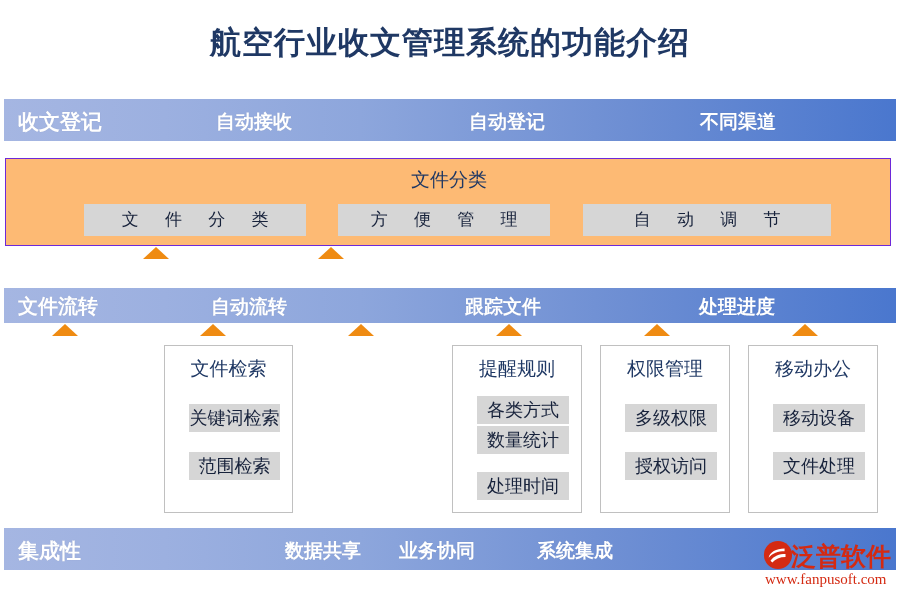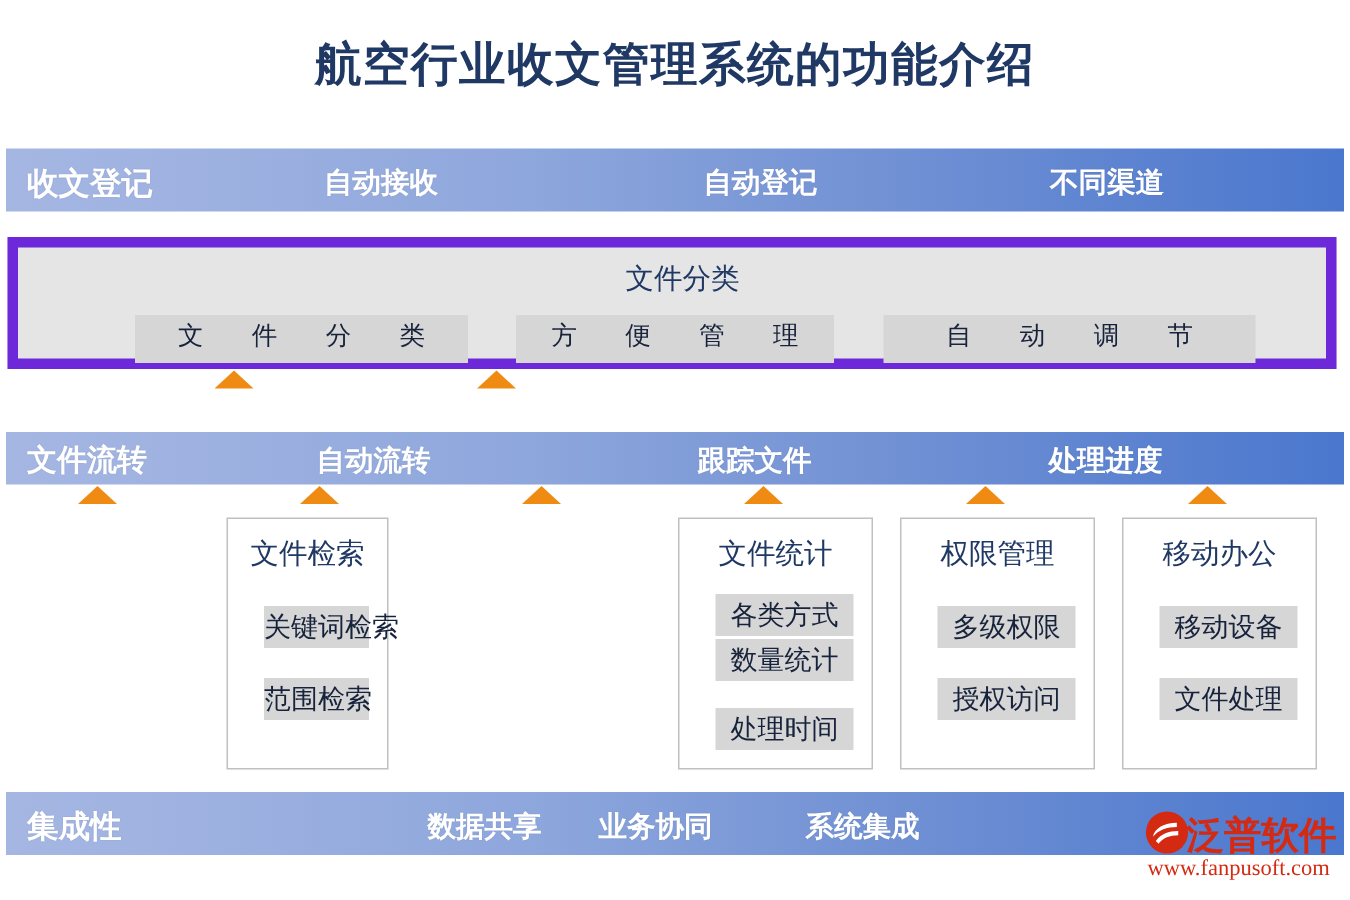--- a/index.html
+++ b/index.html
@@ -63,24 +63,23 @@
     height: 42px;
   }
 
   
   .classify-panel {
     position: absolute;
     left: 5px;
     top: 158px;
     width: 886px;
     height: 88px;
-    border: 7px solid #6d28d9;
-    background: #e5e5e5;
+    border: 1px solid #6d28d9;
+    background: #fdba74;
     box-sizing: border-box;
-    font-family: Liberation Mono, monospace;
   }
   .classify-title {
     position: absolute;
     left: 0;
     top: 8px;
     width: 886px;
     text-align: center;
     font-size: 19px;
     color: #1f3864;
     font-weight: normal;
@@ -271,29 +270,29 @@
   <div class="arrow arrow-col" style="left:644px;">
       <div class="head"></div>
       <div class="shaft"></div>
     </div>
   <div class="arrow arrow-col" style="left:792px;">
       <div class="head"></div>
       <div class="shaft"></div>
     </div>
 
 
-  <div class="card" id="card-1" style="left:151px; width:108px;">
+  <div class="card" id="card-1" style="left:164px; width:129px;">
     <div class="card-title">文件检索</div>
     <div class="card-chip horiz" style="top:58px;">关键词检索</div>
     <div class="card-chip horiz" style="top:106px;">范围检索</div>
   </div>
 
 
   <div class="card" id="card-3" style="left:452px; width:130px;">
-    <div class="card-title">文件统计</div>
+    <div class="card-title">提醒规则</div>
     <div class="card-chip horiz" style="top:50px;">各类方式</div>
     <div class="card-chip horiz" style="top:80px;">数量统计</div>
     <div class="card-chip horiz" style="top:126px;">处理时间</div>
   </div>
 
   <div class="card" id="card-4" style="left:600px; width:130px;">
     <div class="card-title">权限管理</div>
     <div class="card-chip horiz" style="top:58px;">多级权限</div>
     <div class="card-chip horiz" style="top:106px;">授权访问</div>
   </div>

